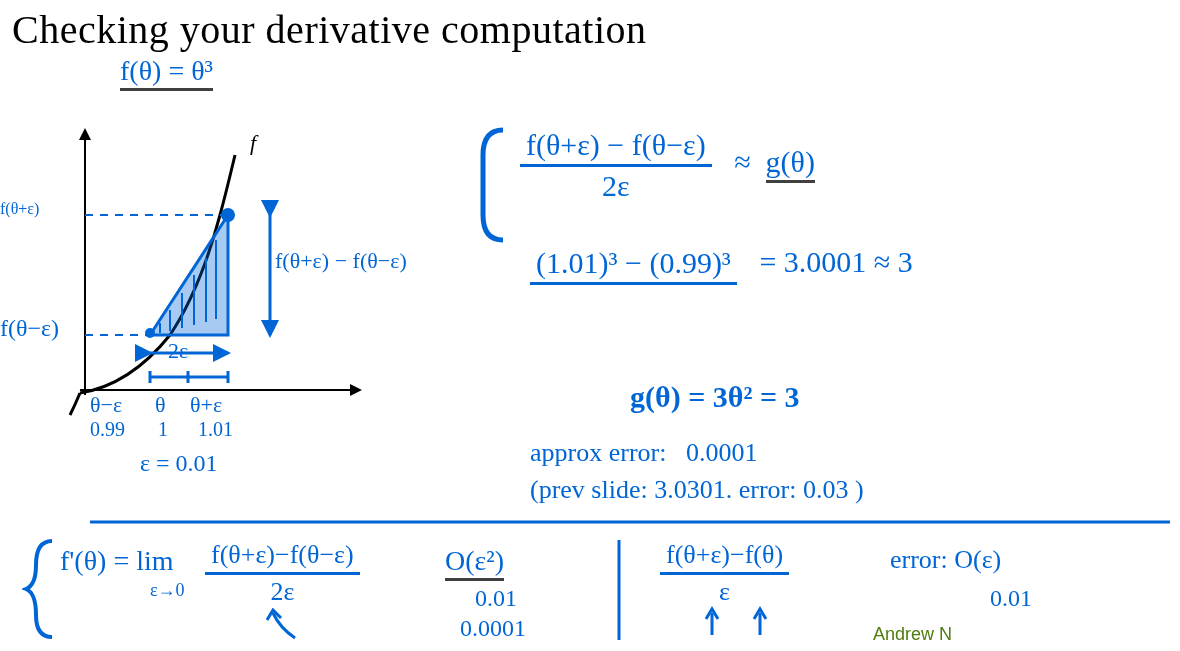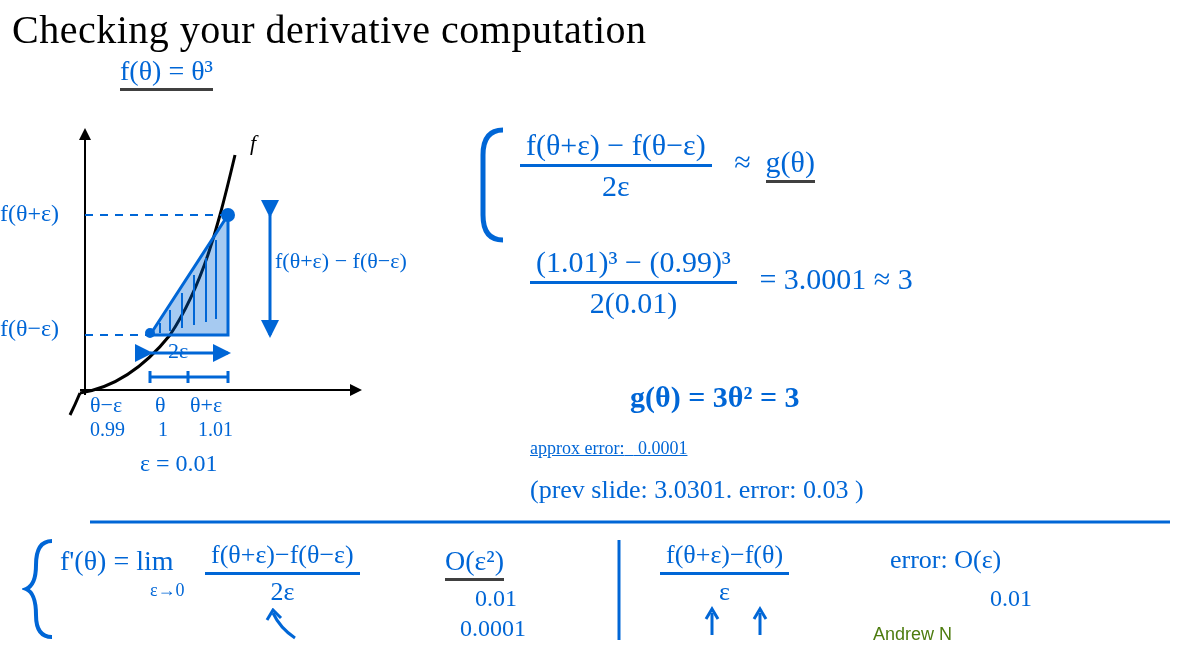--- a/index.html
+++ b/index.html
@@ -60,21 +60,21 @@
 
   <line x1="140" y1="238" x2="218" y2="238" stroke="#0066d6" stroke-width="3" marker-start="url(#ahb)" marker-end="url(#ahb)"></line>
 
   <line x1="140" y1="262" x2="218" y2="262" stroke="#0066d6" stroke-width="3"></line>
   <line x1="140" y1="256" x2="140" y2="268" stroke="#0066d6" stroke-width="3"></line>
   <line x1="218" y1="256" x2="218" y2="268" stroke="#0066d6" stroke-width="3"></line>
   <line x1="178" y1="256" x2="178" y2="268" stroke="#0066d6" stroke-width="3"></line>
 </svg>
 
 <span class="fnote" style="position:absolute;top:130px;left:250px;">f</span>
-<span class="hand" style="top:200px;left:0px;font-size:24px;">f(θ+ε)</span>
+<span class="hand" style="top:200px;left:0px;font-size:16px;">f(θ+ε)</span>
 <span class="hand" style="top:315px;left:0px;font-size:24px;">f(θ−ε)</span>
 <span class="hand" style="top:248px;left:275px;font-size:22px;">f(θ+ε) − f(θ−ε)</span>
 <span class="hand" style="top:338px;left:168px;font-size:22px;">2ε</span>
 
 <span class="hand" style="top:392px;left:90px;font-size:22px;">θ−ε</span>
 <span class="hand" style="top:392px;left:155px;font-size:22px;">θ</span>
 <span class="hand" style="top:392px;left:190px;font-size:22px;">θ+ε</span>
 <span class="hand" style="top:418px;left:90px;font-size:20px;">0.99</span>
 <span class="hand" style="top:418px;left:158px;font-size:20px;">1</span>
 <span class="hand" style="top:418px;left:198px;font-size:20px;text-align:right;">1.01</span>
@@ -89,28 +89,27 @@
     <span class="num">f(θ+ε) − f(θ−ε)</span>
     <span class="den">2ε</span>
   </span>
   &nbsp;&nbsp;<span>≈</span>&nbsp;
   <span class="under">g(θ)</span>
 </div>
 
 <div class="hand" style="top:245px;left:530px;font-size:30px;">
   <span class="frac">
     <span class="num">(1.01)³ − (0.99)³</span>
-    <span class="den">2(0.01)</span>
   </span>
   &nbsp;&nbsp;<span>=  3.0001  ≈ 3</span>
 </div>
 
 <div class="hand" style="top:380px;left:630px;font-size:30px;font-weight:bold;">g(θ) = 3θ² = 3</div>
 
-<div class="hand" style="top:438px;left:530px;font-size:18px;text-decoration:underline;">
+<div class="hand" style="top:438px;left:530px;font-size:26px;">
   <span>approx error:</span>&nbsp;&nbsp;<span> 0.0001</span>
 </div>
 
 <div class="hand" style="top:475px;left:530px;font-size:26px;">(prev slide: 3.0301.   error: 0.03 )</div>
 
 <svg width="1080" height="10" style="top:518px;left:90px;">
   <line x1="0" y1="4" x2="1080" y2="4" stroke="#0066d6" stroke-width="3"></line>
 </svg>
 
 <svg width="40" height="110" style="top:535px;left:22px;">

